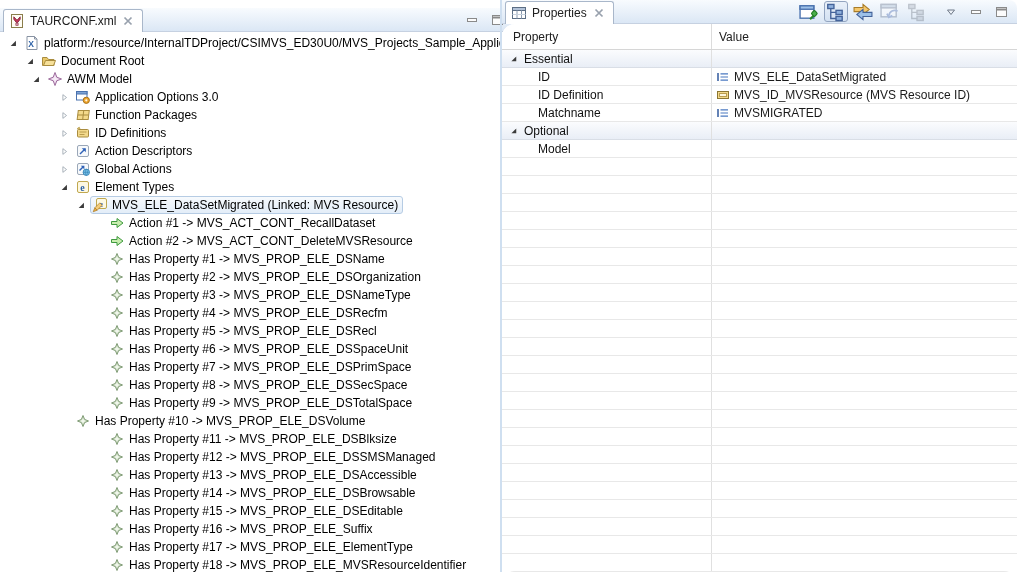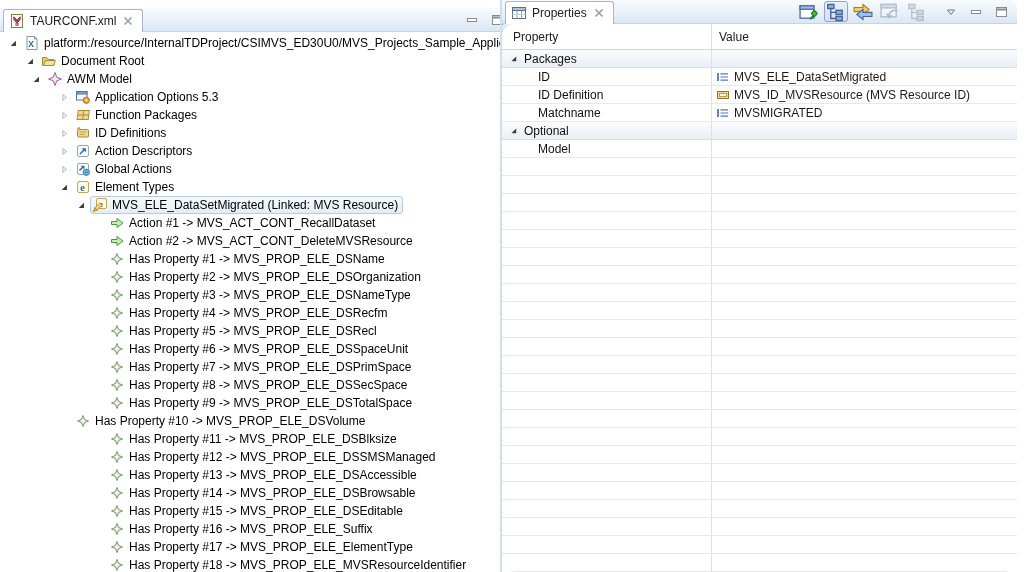--- a/index.html
+++ b/index.html
@@ -148,21 +148,21 @@
         </span>
         <span class="row-content">
           <span class="icon16">
             <svg viewBox="0 0 16 16">
               <rect x="1.5" y="2.5" width="10.5" height="8.5" fill="#fff" stroke="#4a72ae"></rect>
               <rect x="1.5" y="2.5" width="10.5" height="2.5" fill="#7fa4d6" stroke="#4a72ae"></rect>
               <circle cx="11.3" cy="11.3" r="3.1" fill="#f0a830" stroke="#a87018"></circle>
               <circle cx="11.3" cy="11.3" r="1.1" fill="#fff7e8"></circle>
             </svg>
           </span>
-          <span class="tree-label">Application Options 5.3</span>
+          <span class="tree-label">Application Options 3.0</span>
         </span>
       </div>
       <div class="tree-row" style="padding-left: 56px;">
         <span class="expander">
           <svg viewBox="0 0 16 16">
             <path d="M6 4.5 L10.5 8 L6 11.5 Z" fill="#fff" stroke="#99a2ad"></path>
           </svg>
         </span>
         <span class="row-content">
           <span class="icon16">
@@ -599,21 +599,21 @@
       <div class="hc2">Value</div>
     </div>
     <div id="prop-rows">
         <div class="prow category">
           <div class="pc1">
             <span class="cat-exp">
               <svg viewBox="0 0 16 16">
                 <path d="M11 4.5 V11 H4.5 Z" fill="#3b3b3b"></path>
               </svg>
             </span>
-            <span class="cat-label">Packages</span>
+            <span class="cat-label">Essential</span>
           </div>
           <div class="pc2"></div>
         </div>
         <div class="prow">
           <div class="pc1">
             <span class="prop-label">ID</span>
           </div>
           <div class="pc2">
             <span class="val-icon"><svg viewBox="0 0 16 16">
                 <line x1="3" y1="4" x2="3" y2="12" stroke="#30589c" stroke-width="1.5"></line>

